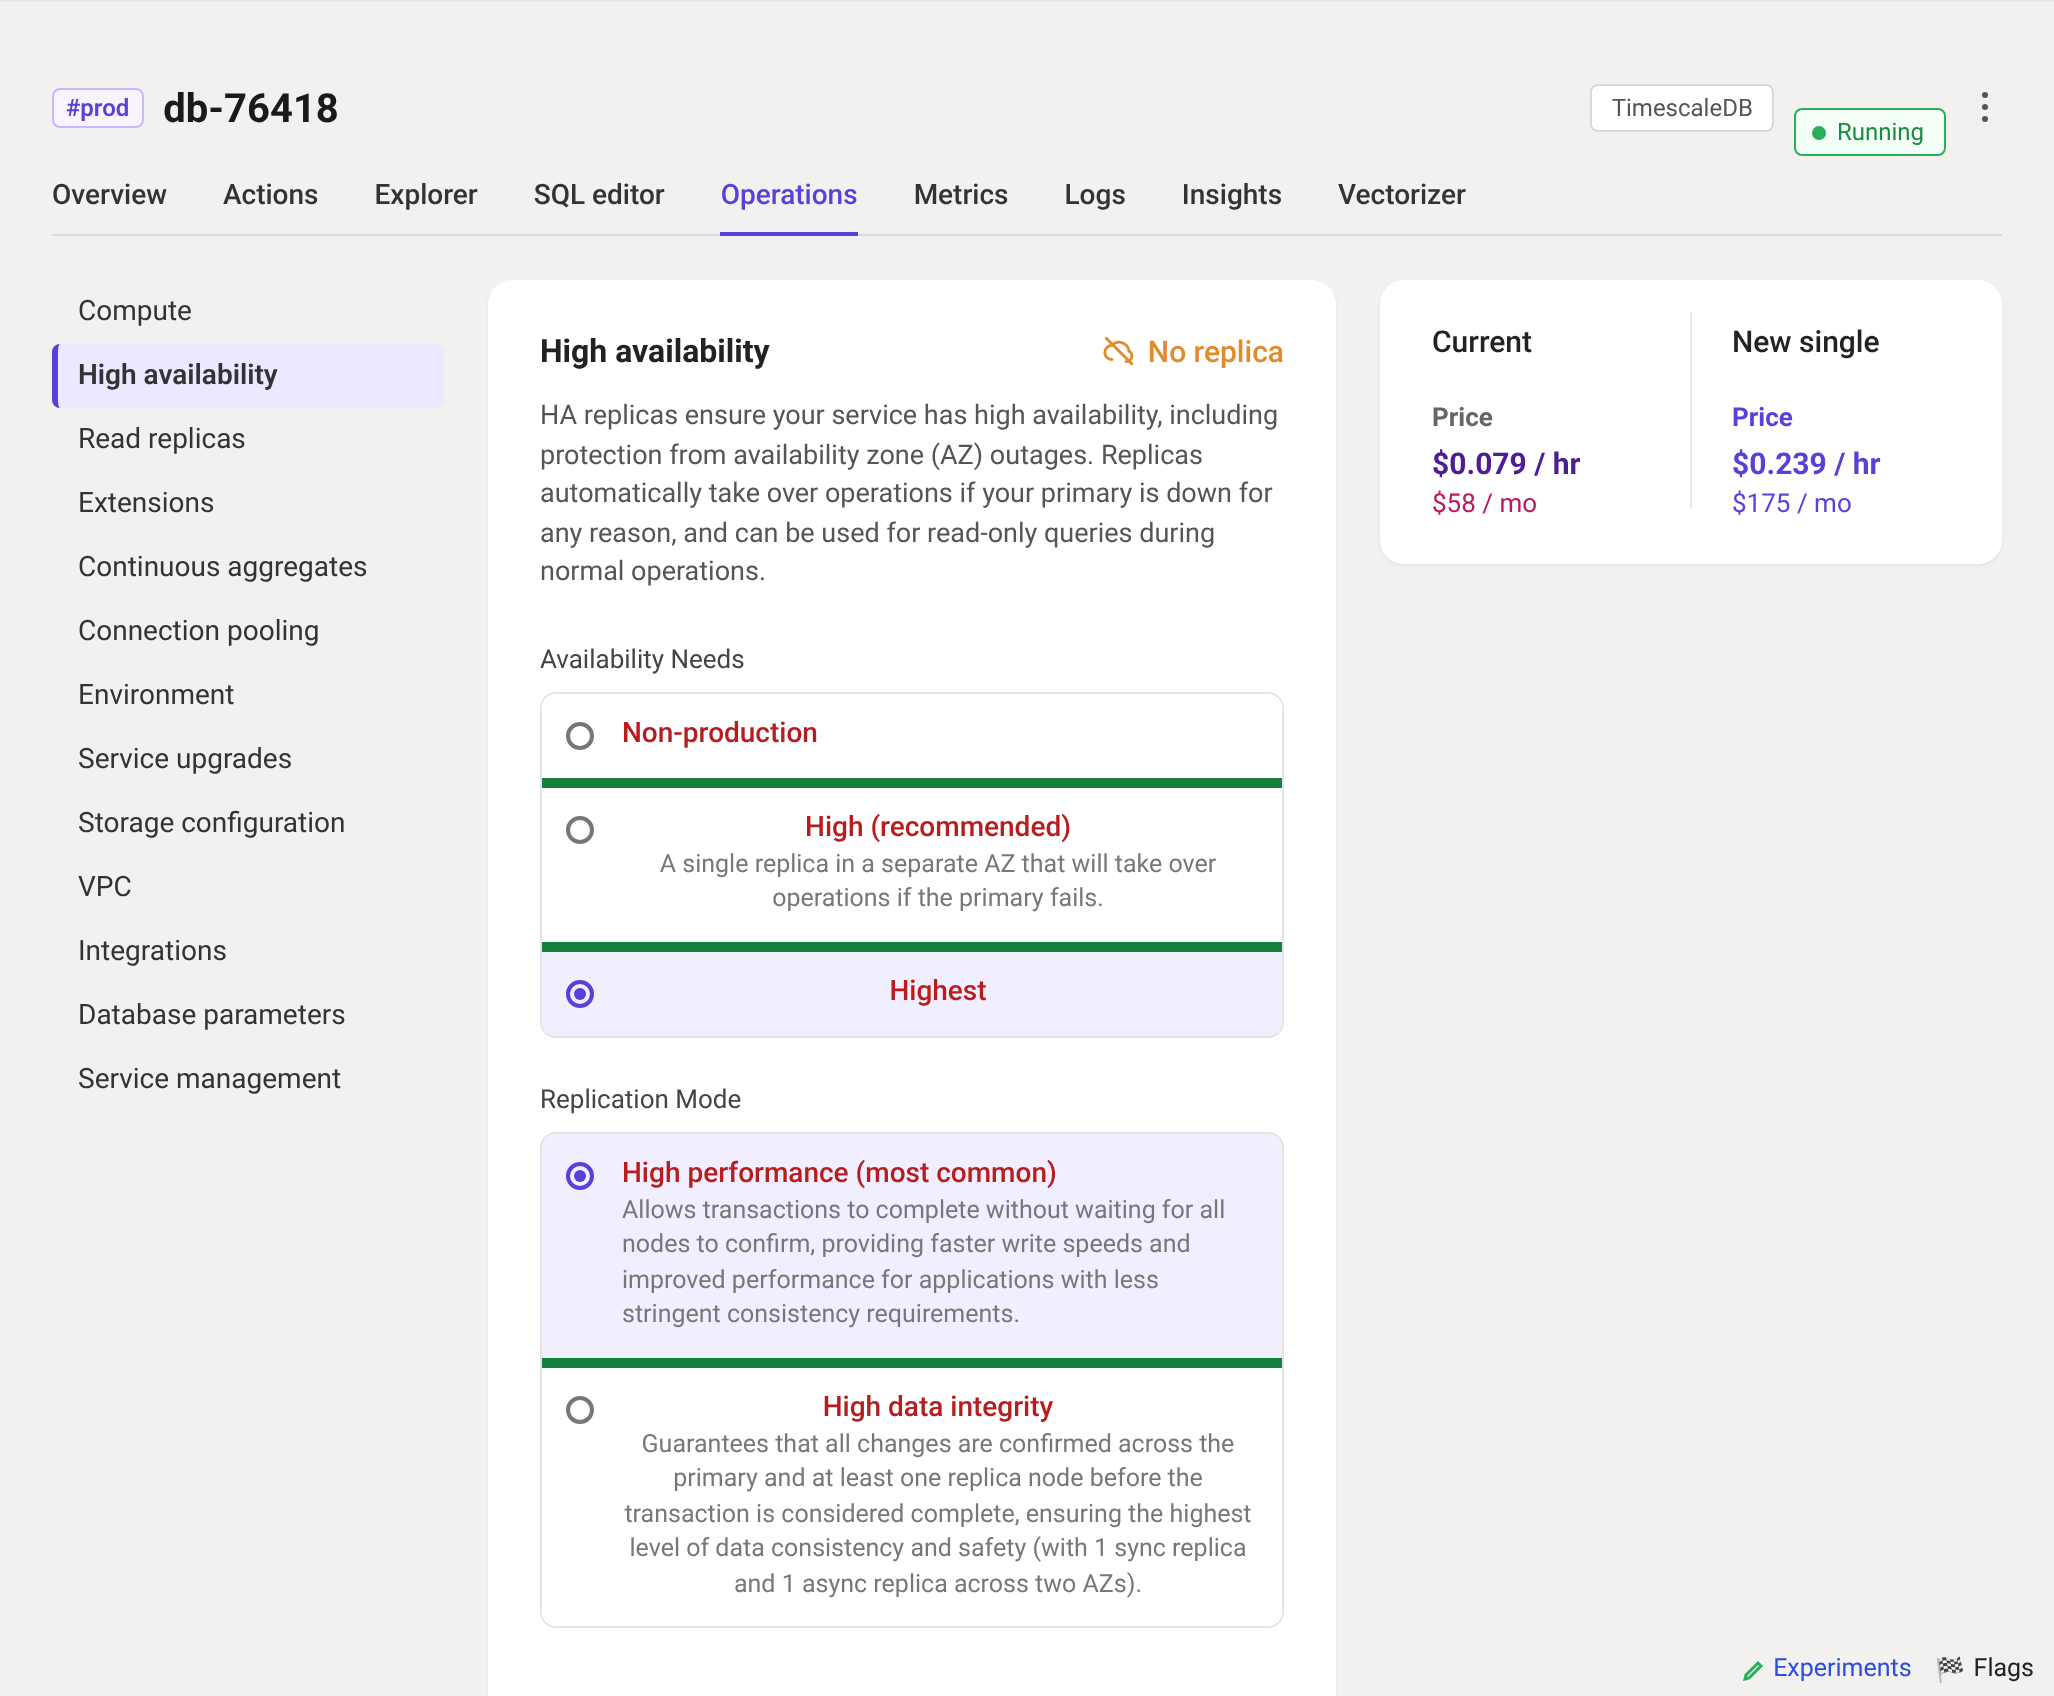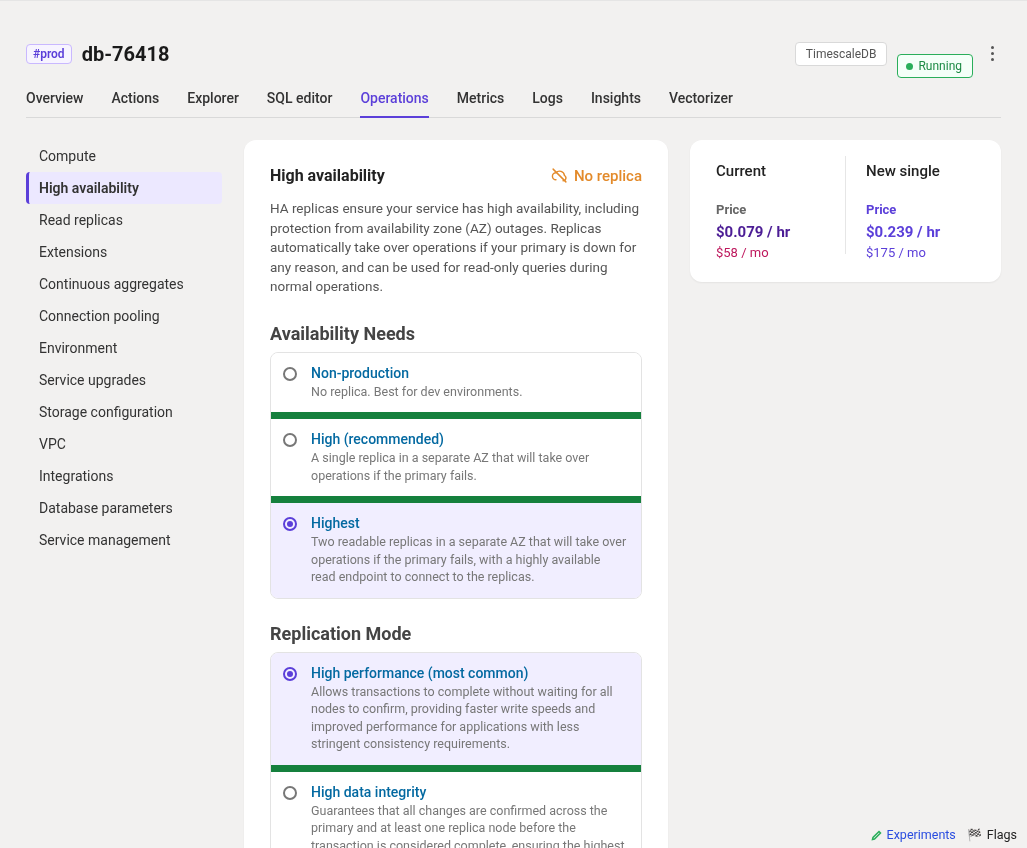--- a/index.html
+++ b/index.html
@@ -80,52 +80,52 @@
   .center-card { width: 424px; flex-shrink: 0; }
   .right-card { flex: 1; padding: 22px 26px; }
 
   .section-head { display:flex; align-items:center; justify-content: space-between; margin-bottom: 14px; }
   .section-title { font-size: 16px; font-weight: 700; color: #222; }
   .no-replica { display:flex; align-items:center; gap:6px; color: #e38a2a; font-size: 15px; font-weight: 500; }
   .no-replica svg { width: 17px; height: 17px; stroke: #e38a2a; }
 
   .desc { color: #555; font-size: 13.5px; line-height: 1.45; margin-bottom: 26px; }
 
-  .group-label { color: #444; font-size: 18px; margin-bottom: 8px; font-weight: bold; }
+  .group-label { color: #444; font-size: 13px; margin-bottom: 8px; }
   .option-group {
     border: 1px solid #e3e3e3;
     border-radius: 8px;
     overflow: hidden;
     margin-bottom: 24px;
   }
   .option {
     padding: 12px 14px 12px 40px;
     position: relative;
     cursor: pointer;
     background: #fff;
   }
-  .option + .option { border-top: 7px solid #15803d; }
+  .option + .option { border-top: 5px solid #15803d; text-align: center; }
   .option.selected { background: #f1eeff; }
   .radio {
     position: absolute;
     left: 12px; top: 14px;
     width: 14px; height: 14px;
     border: 2px solid #777;
     border-radius: 50%;
   }
   .option.selected .radio { border-color: #5b3fd9; }
   .option.selected .radio::after {
     content: "";
     position: absolute;
     left: 2px; top: 2px;
     width: 6px; height: 6px;
     background: #5b3fd9;
     border-radius: 50%;
   }
-  .opt-title { font-size: 14px; font-weight: 500; color: #0369a1; margin-bottom: 2px; }
+  .opt-title { font-size: 14px; font-weight: 500; color: #b91c1c; margin-bottom: 2px; }
   .opt-desc { font-size: 12.5px; color: #777; line-height: 1.4; }
 
   .right-grid { display: flex; }
   .right-col { flex: 1; }
   .divider { width: 1px; background: #e6e6e6; margin: -6px 20px 6px 20px; }
   .right-head { font-size: 15px; font-weight: 500; color: #222; margin-bottom: 22px; }
   .price-label { font-size: 13px; color: #666; margin-bottom: 6px; font-weight: bold; }
   .price-main { font-size: 15px; font-weight: 700; color: #4c1d95; margin-bottom: 4px; }
   .price-sub { font-size: 13px; color: #be185d; }
   .new .price-label, .new .price-main, .new .price-sub { color: #5b3fd9; }
@@ -204,31 +204,29 @@
           <span>No replica</span>
         </div>
       </div>
       <div class="desc">HA replicas ensure your service has high availability, including protection from availability zone (AZ) outages. Replicas automatically take over operations if your primary is down for any reason, and can be used for read-only queries during normal operations.</div>
 
       <div class="group-label">Availability Needs</div>
       <div class="option-group" id="availability-group">
           <div class="option">
             <span class="radio"></span>
             <div class="opt-title">Non-production</div>
-            <div class="opt-desc">No replica. Best for dev environments.</div>
           </div>
           <div class="option">
             <span class="radio"></span>
             <div class="opt-title">High (recommended)</div>
             <div class="opt-desc">A single replica in a separate AZ that will take over operations if the primary fails.</div>
           </div>
           <div class="option selected">
             <span class="radio"></span>
             <div class="opt-title">Highest</div>
-            <div class="opt-desc">Two readable replicas in a separate AZ that will take over operations if the primary fails, with a highly available read endpoint to connect to the replicas.</div>
           </div>
         </div>
 
       <div class="group-label">Replication Mode</div>
       <div class="option-group" id="replication-group">
           <div class="option selected">
             <span class="radio"></span>
             <div class="opt-title">High performance (most common)</div>
             <div class="opt-desc">Allows transactions to complete without waiting for all nodes to confirm, providing faster write speeds and improved performance for applications with less stringent consistency requirements.</div>
           </div>

